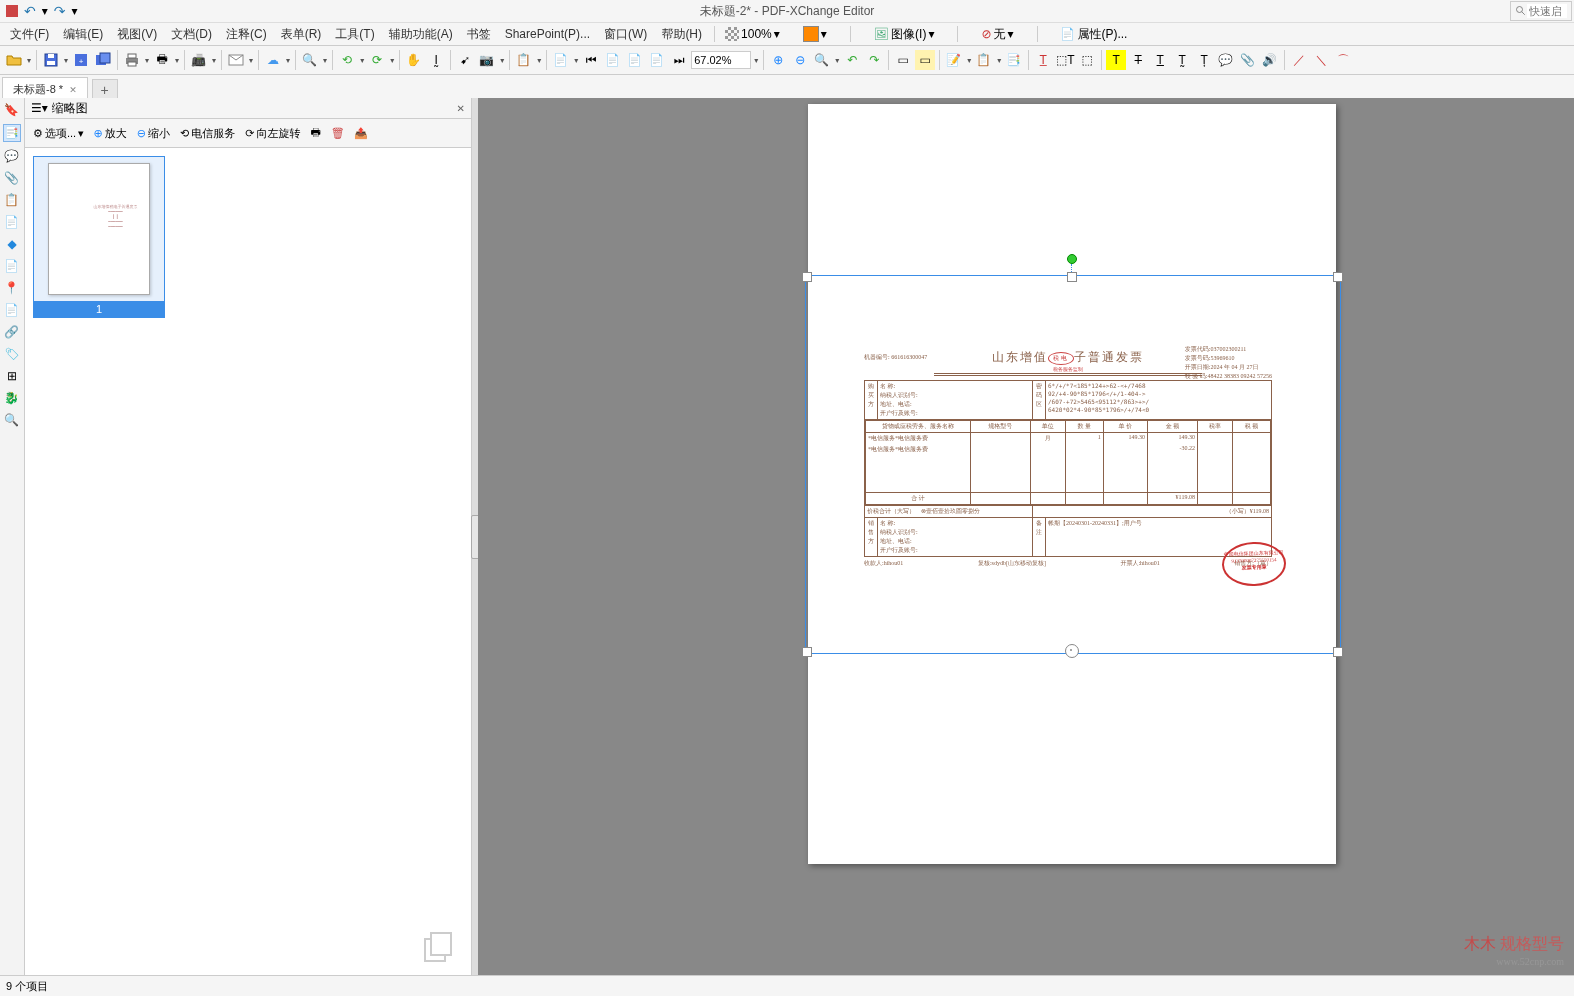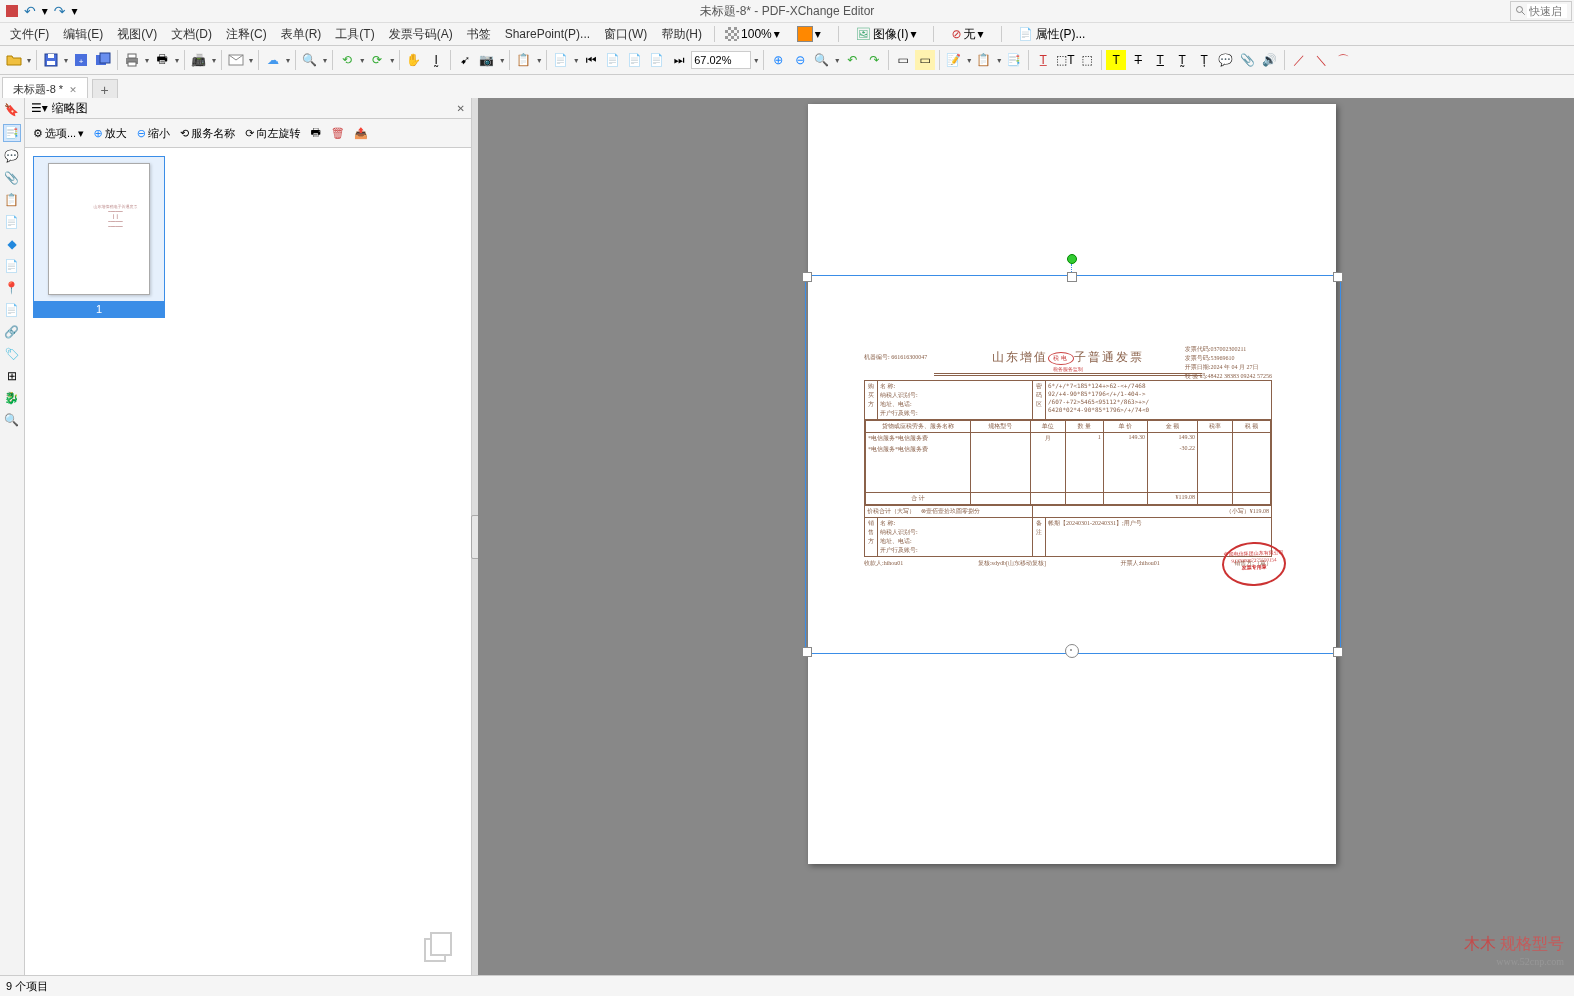--- a/index.html
+++ b/index.html
@@ -7,21 +7,21 @@
 .titlebar .qa{display:flex;align-items:center;gap:6px;padding-left:6px}
 .titlebar .qa .sq{width:12px;height:12px;background:#c44}
 .titlebar .qa .arrow{font-size:14px;color:#2a7ab0;cursor:pointer}
 .titlebar .title{position:absolute;left:50%;transform:translateX(-50%);color:#555}
 .titlebar .search{position:absolute;right:2px;display:flex;align-items:center;border:1px solid #ccc;padding:0 4px;height:18px}
 .titlebar .search svg{width:12px;height:12px;fill:#666}
 .titlebar .search input{border:none;outline:none;width:36px;font-size:11px}
 .menubar{height:22px;background:#f5f5f5;display:flex;align-items:center;padding:0 4px;gap:2px;border-bottom:1px solid #ccc}
 .menubar .m{padding:2px 6px;color:#333;cursor:pointer}
 .menubar .sep{width:1px;height:16px;background:#ccc;margin:0 4px}
-.menubar .extra{display:flex;align-items:center;gap:9px}
+.menubar .extra{display:flex;align-items:center;gap:15px}
 .menubar .extra .item{display:flex;align-items:center;gap:2px;padding:2px 4px;cursor:pointer}
 .grid-ico{width:14px;height:14px;background-image:linear-gradient(45deg,#999 25%,transparent 25%,transparent 75%,#999 75%),linear-gradient(45deg,#999 25%,transparent 25%,transparent 75%,#999 75%);background-size:6px 6px;background-position:0 0,3px 3px}
 .toolbar{height:28px;background:#f5f5f5;border-bottom:1px solid #ccc;display:flex;align-items:center;padding:0 4px;gap:2px;white-space:nowrap}
 .toolbar .ico{width:18px;height:18px;display:flex;align-items:center;justify-content:center;cursor:pointer;padding:1px}
 .toolbar .dd{font-size:8px;color:#555;padding:0 1px;cursor:pointer}
 .toolbar .sep{width:1px;height:20px;background:#ccc;margin:0 2px}
 .toolbar input.zoom{width:54px;height:16px;border:1px solid #ccc;font-size:11px;text-align:left;padding:0 2px}
 .tabbar{height:26px;background:#f5f5f5;display:flex;align-items:flex-end;border-bottom:1px solid #ccc;padding-left:0}
 .tabbar .tab{display:flex;align-items:center;gap:6px;background:#fff;border:1px solid #ccc;border-bottom:none;padding:4px 10px;font-size:11px;color:#333;margin-left:2px;cursor:pointer}
 .tabbar .tab .x{color:#888;cursor:pointer;font-size:9px}
@@ -66,39 +66,39 @@
 <body>
 
 <div class="titlebar">
   <div class="qa">
     <span class="sq"></span>
     <span class="arrow">↶</span>
     <span class="dd">▾</span>
     <span class="arrow">↷</span>
     <span class="dd">▾</span>
   </div>
-  <div class="title">未标题-8* - PDF-XChange Editor</div>
+  <div class="title">未标题-2* - PDF-XChange Editor</div>
   <div class="search">
     <svg viewBox="0 0 16 16">
         <circle cx="6" cy="6" r="4" fill="none" stroke="#666"></circle>
         <line x1="9" y1="9" x2="13" y2="13" stroke="#666"></line>
       </svg>
     <input placeholder="快速启" style="">
   </div>
 </div>
 
 <div class="menubar">
   <span class="m">文件(F)</span>
   <span class="m">编辑(E)</span>
   <span class="m">视图(V)</span>
   <span class="m">文档(D)</span>
   <span class="m">注释(C)</span>
   <span class="m">表单(R)</span>
   <span class="m">工具(T)</span>
-  <span class="m">发票号码(A)</span>
+  <span class="m">辅助功能(A)</span>
   <span class="m">书签</span>
   <span class="m">SharePoint(P)...</span>
   <span class="m">窗口(W)</span>
   <span class="m">帮助(H)</span>
   <span class="sep"></span>
   <div class="extra">
     <div class="item">
         <span class="grid-ico"></span>
         <span>100%</span>
         <span class="dd">▾</span>
@@ -284,21 +284,21 @@
       <span class="btn">
           <span style="color:#28f">⊕</span>
           <span>放大</span>
         </span>
       <span class="btn">
           <span style="color:#28f">⊖</span>
           <span>缩小</span>
         </span>
       <span class="btn">
           <span>⟲</span>
-          <span>服务名称</span>
+          <span>电信服务</span>
         </span>
       <span class="btn">
           <span>⟳</span>
           <span>向左旋转</span>
         </span>
       <span class="btn">🖶</span>
       <span class="btn" style="color:#c44">🗑</span>
       <span class="btn">📤</span>
     </div>
     <div class="body">

